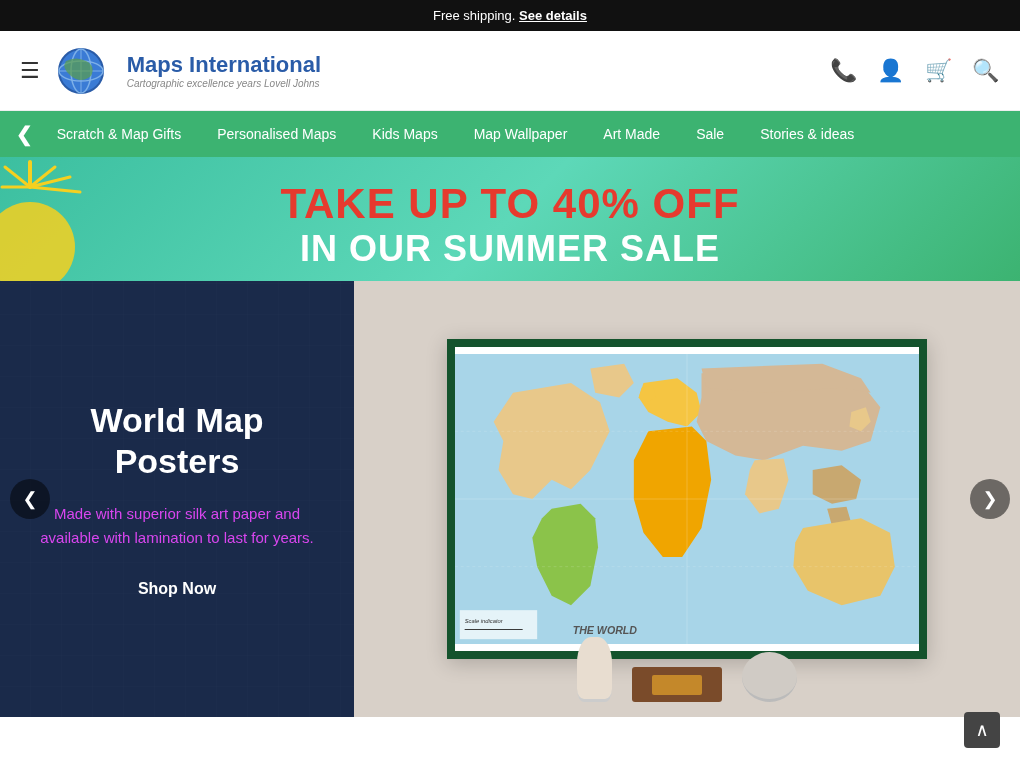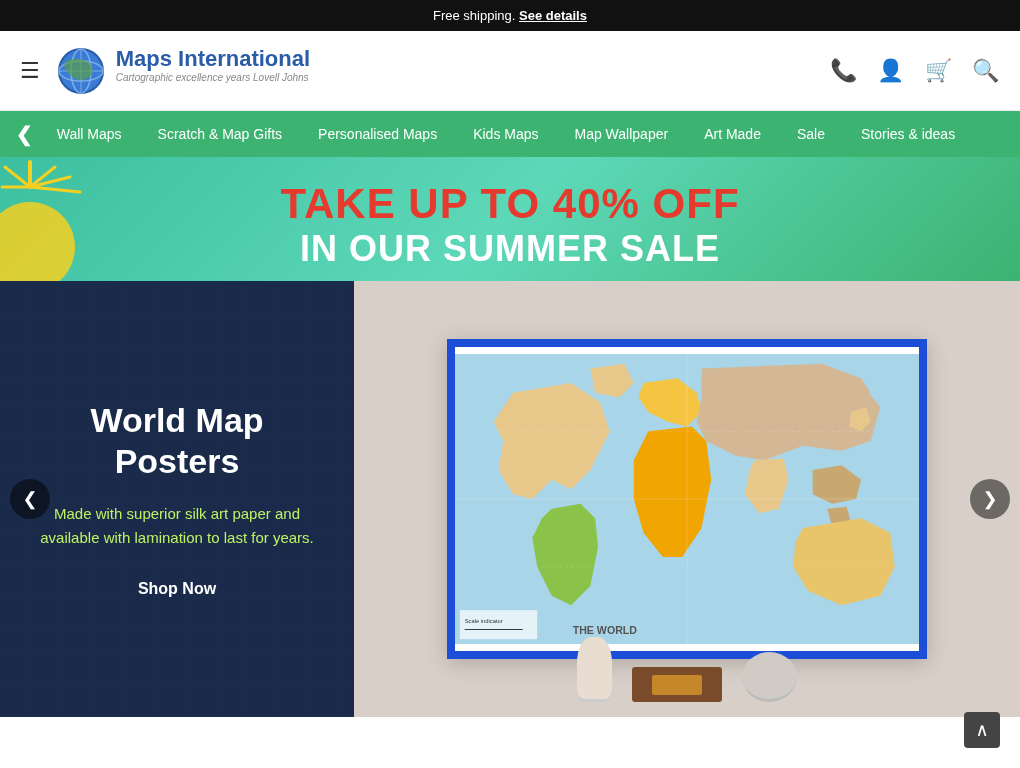--- a/index.html
+++ b/index.html
@@ -34,22 +34,22 @@
       align-items: center;
       gap: 16px;
     }
     .hamburger {
       cursor: pointer;
       font-size: 22px;
       color: #333;
     }
     .logo-area {
       display: flex;
-      align-items: flex-start;
-      gap: 10px;
+      align-items: center;
+      gap: 21px;
     }
     .logo-icon {
       width: 50px;
       height: 50px;
     }
     .logo-text {
       display: flex;
       flex-direction: column;
     }
     .logo-name {
@@ -179,21 +179,21 @@
       color: #fff;
       font-size: 34px;
       font-weight: bold;
       line-height: 1.2;
       margin-bottom: 20px;
       z-index: 1;
       text-align: center;
       width: 100%;
     }
     .hero-desc {
-      color: #bef264;
+      color: #d946ef;
       font-size: 15px;
       line-height: 1.6;
       margin-bottom: 30px;
       z-index: 1;
       text-align: center;
       width: 100%;
     }
     .hero-btn {
       background: transparent;
       border: none;
@@ -210,27 +210,28 @@
       background: #d8d0c8;
       display: flex;
       align-items: center;
       justify-content: center;
       position: relative;
     }
     .world-map-frame {
       width: 480px;
       height: 320px;
       background: #fff;
-      border: 8px solid #1d4ed8;
+      border: 8px solid #14532d;
       box-shadow: 0 4px 20px rgba(0,0,0,0.2);
       display: flex;
       align-items: center;
       justify-content: center;
       position: relative;
       overflow: hidden;
+      font-style: italic;
     }
     
     .world-map-svg {
       width: 100%;
       height: 100%;
     }
     .carousel-prev, .carousel-next {
       position: absolute;
       top: 50%;
       transform: translateY(-50%);
@@ -299,21 +300,20 @@
     <span class="header-icon">📞</span>
     <span class="header-icon">👤</span>
     <span class="header-icon">🛒</span>
     <span class="header-icon">🔍</span>
   </div>
 </div>
 
 <nav class="navbar">
   <span class="navbar-arrow">❮</span>
   <div class="navbar-items">
-    <div class="navbar-item">Wall Maps</div>
     <div class="navbar-item">Scratch &amp; Map Gifts</div>
     <div class="navbar-item">Personalised Maps</div>
     <div class="navbar-item">Kids Maps</div>
     <div class="navbar-item">Map Wallpaper</div>
     <div class="navbar-item">Art Made</div>
     <div class="navbar-item">Sale</div>
     <div class="navbar-item">Stories &amp; ideas</div>
   </div>
 </nav>
 

